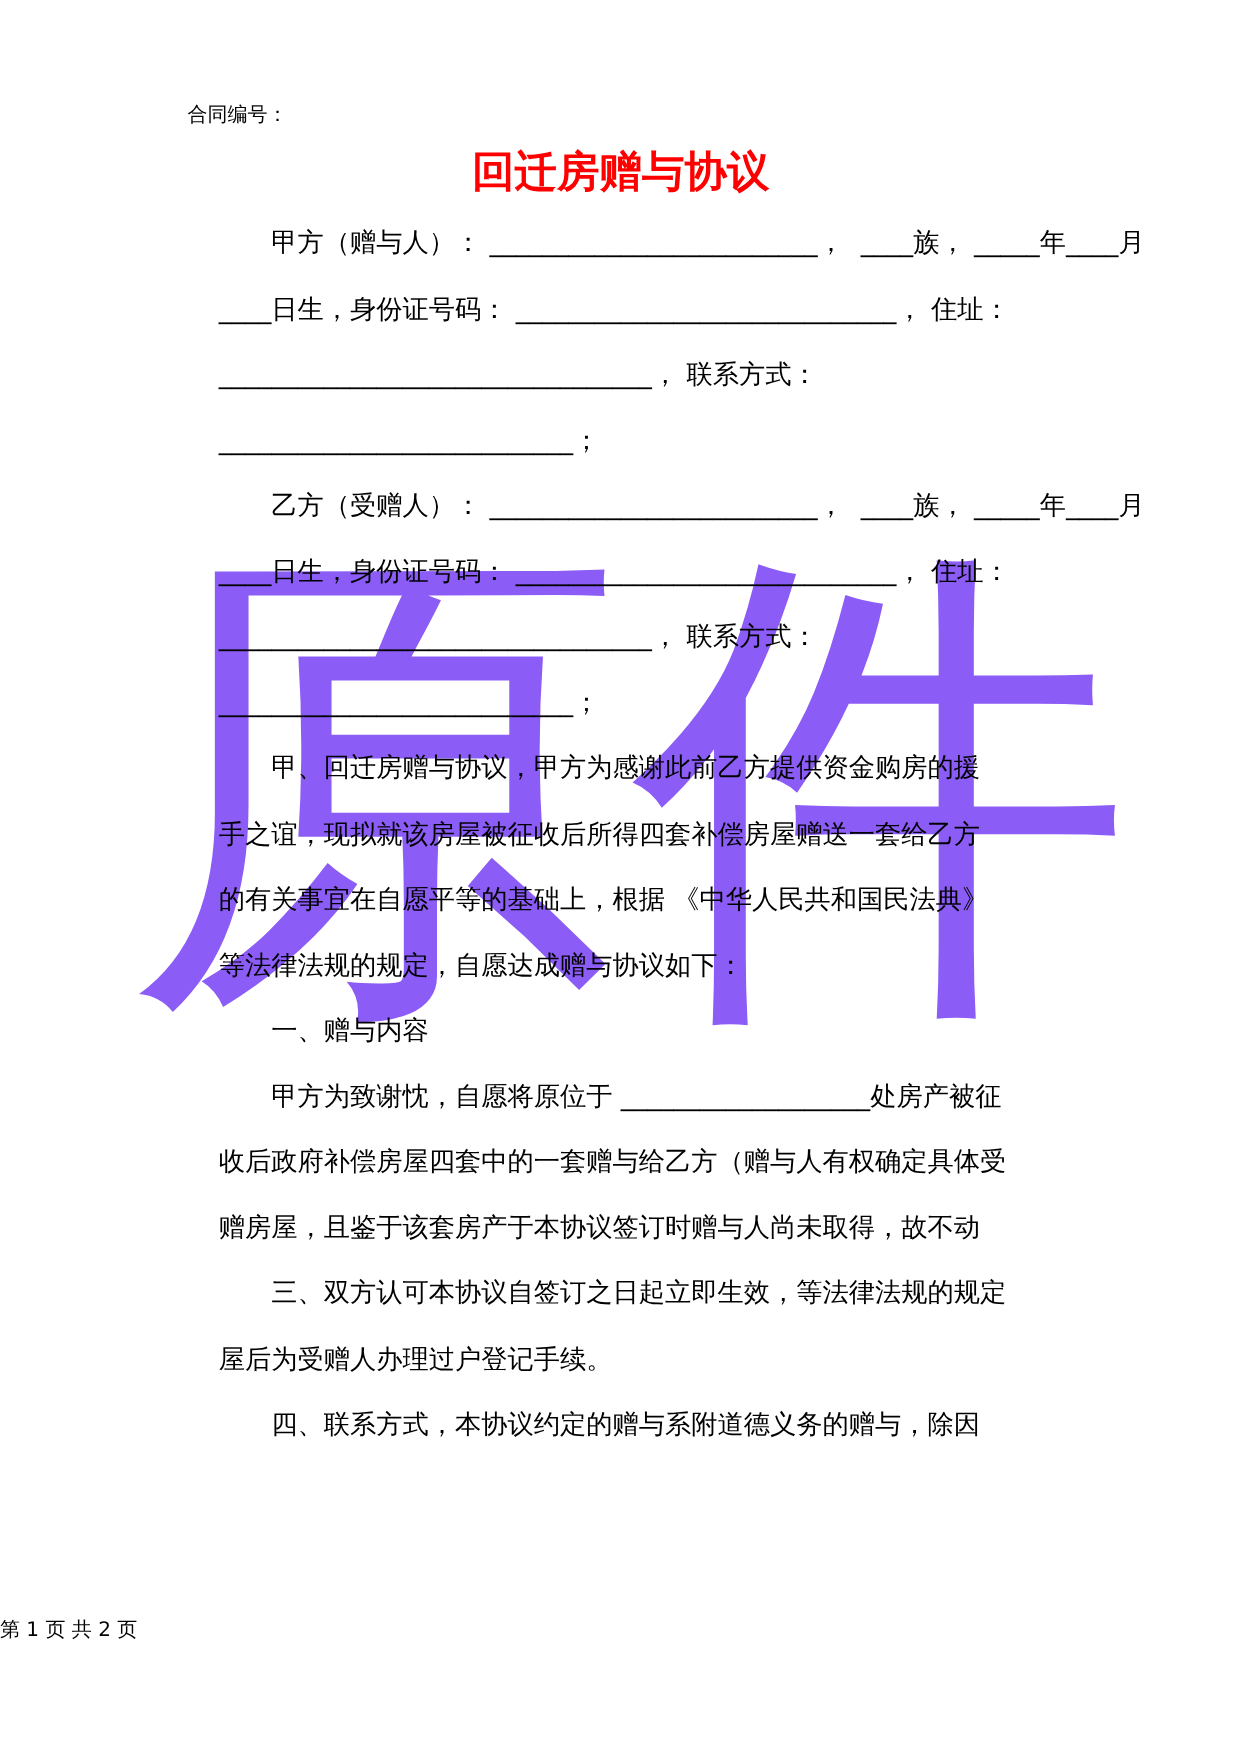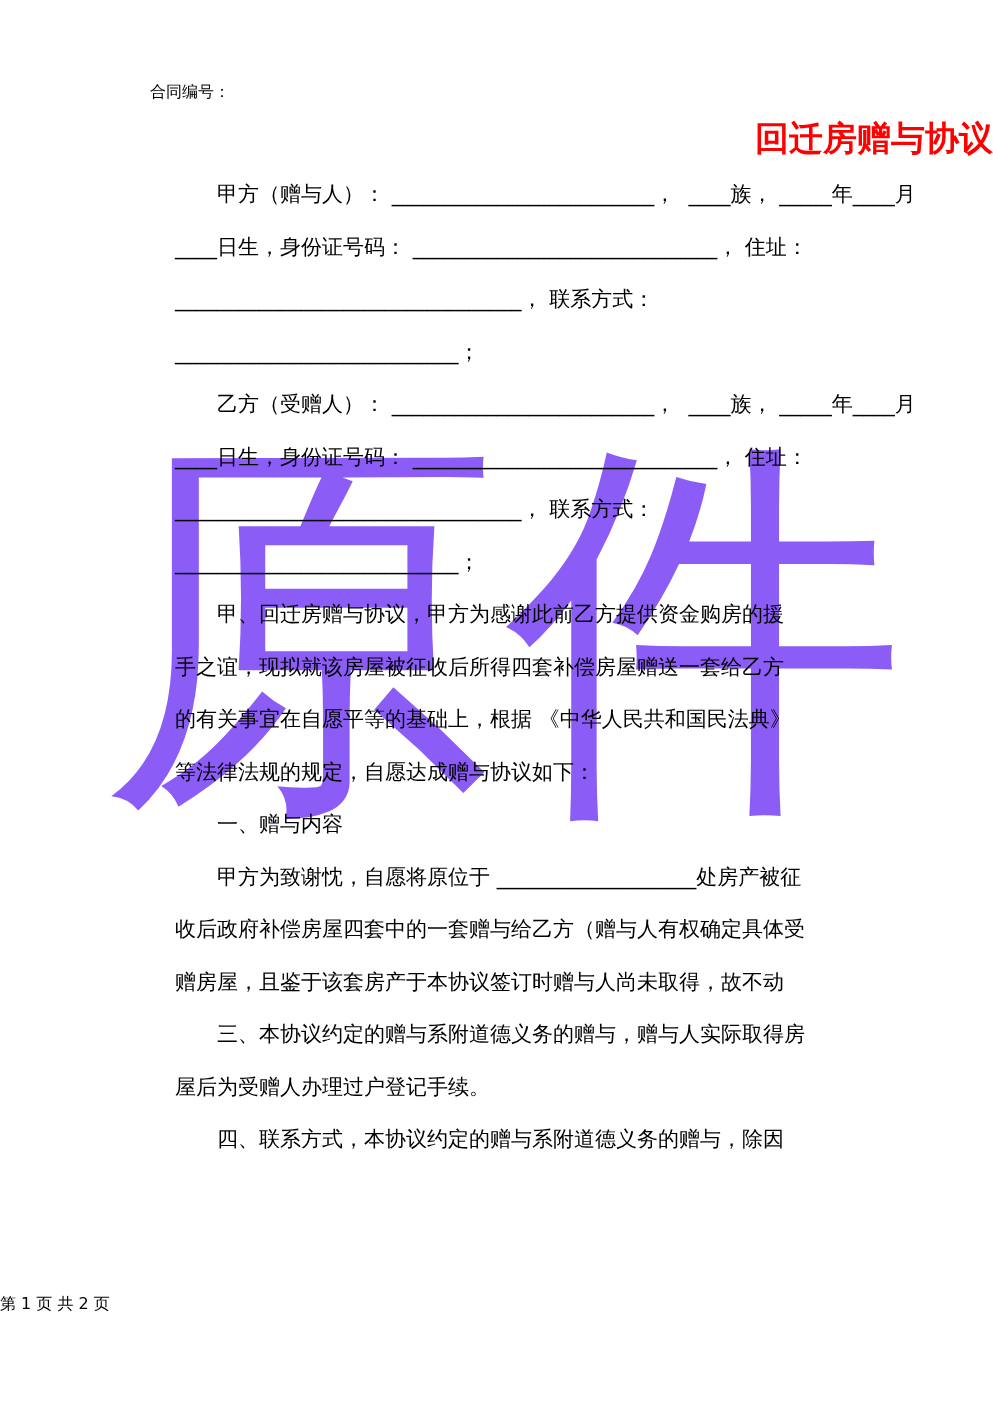--- a/index.html
+++ b/index.html
@@ -27,21 +27,21 @@
     left:150px;top:64px;
     font-size:16px;
     line-height:24px;
     z-index:1;
     margin-top:16px;
   }
   .doc-title{
     position:absolute;
     left:0;top:114px;
     width:100%;
-    text-align:right;
+    text-align:center;
     font-size:34px;
     font-weight:bold;
     line-height:48px;
     z-index:1;
   }
   .body-text{
     position:absolute;
     left:148px;top:168px;
     width:714px;
     z-index:1;
@@ -85,20 +85,20 @@
       <div class="line">_________________________________， 联系方式：</div>
       <div class="line">___________________________；</div>
       <div class="line indent">甲、回迁房赠与协议，甲方为感谢此前乙方提供资金购房的援</div>
       <div class="line">手之谊，现拟就该房屋被征收后所得四套补偿房屋赠送一套给乙方</div>
       <div class="line">的有关事宜在自愿平等的基础上，根据 《中华人民共和国民法典》</div>
       <div class="line">等法律法规的规定，自愿达成赠与协议如下：</div>
       <div class="line indent">一、赠与内容</div>
       <div class="line indent">甲方为致谢忱，自愿将原位于 ___________________处房产被征</div>
       <div class="line">收后政府补偿房屋四套中的一套赠与给乙方（赠与人有权确定具体受</div>
       <div class="line">赠房屋，且鉴于该套房产于本协议签订时赠与人尚未取得，故不动</div>
-      <div class="line indent">三、本协议约定的赠与系附道德义务的赠与，赠与人实际取得房</div>
+      <div class="line indent">三、双方认可本协议自签订之日起立即生效，等法律法规的规定</div>
       <div class="line">屋后为受赠人办理过户登记手续。</div>
       <div class="line indent">四、联系方式，本协议约定的赠与系附道德义务的赠与，除因</div>
     </div>
 
   <div class="footer">第 1 页 共 2 页</div>
 
 </div>
 
 </body></html>

